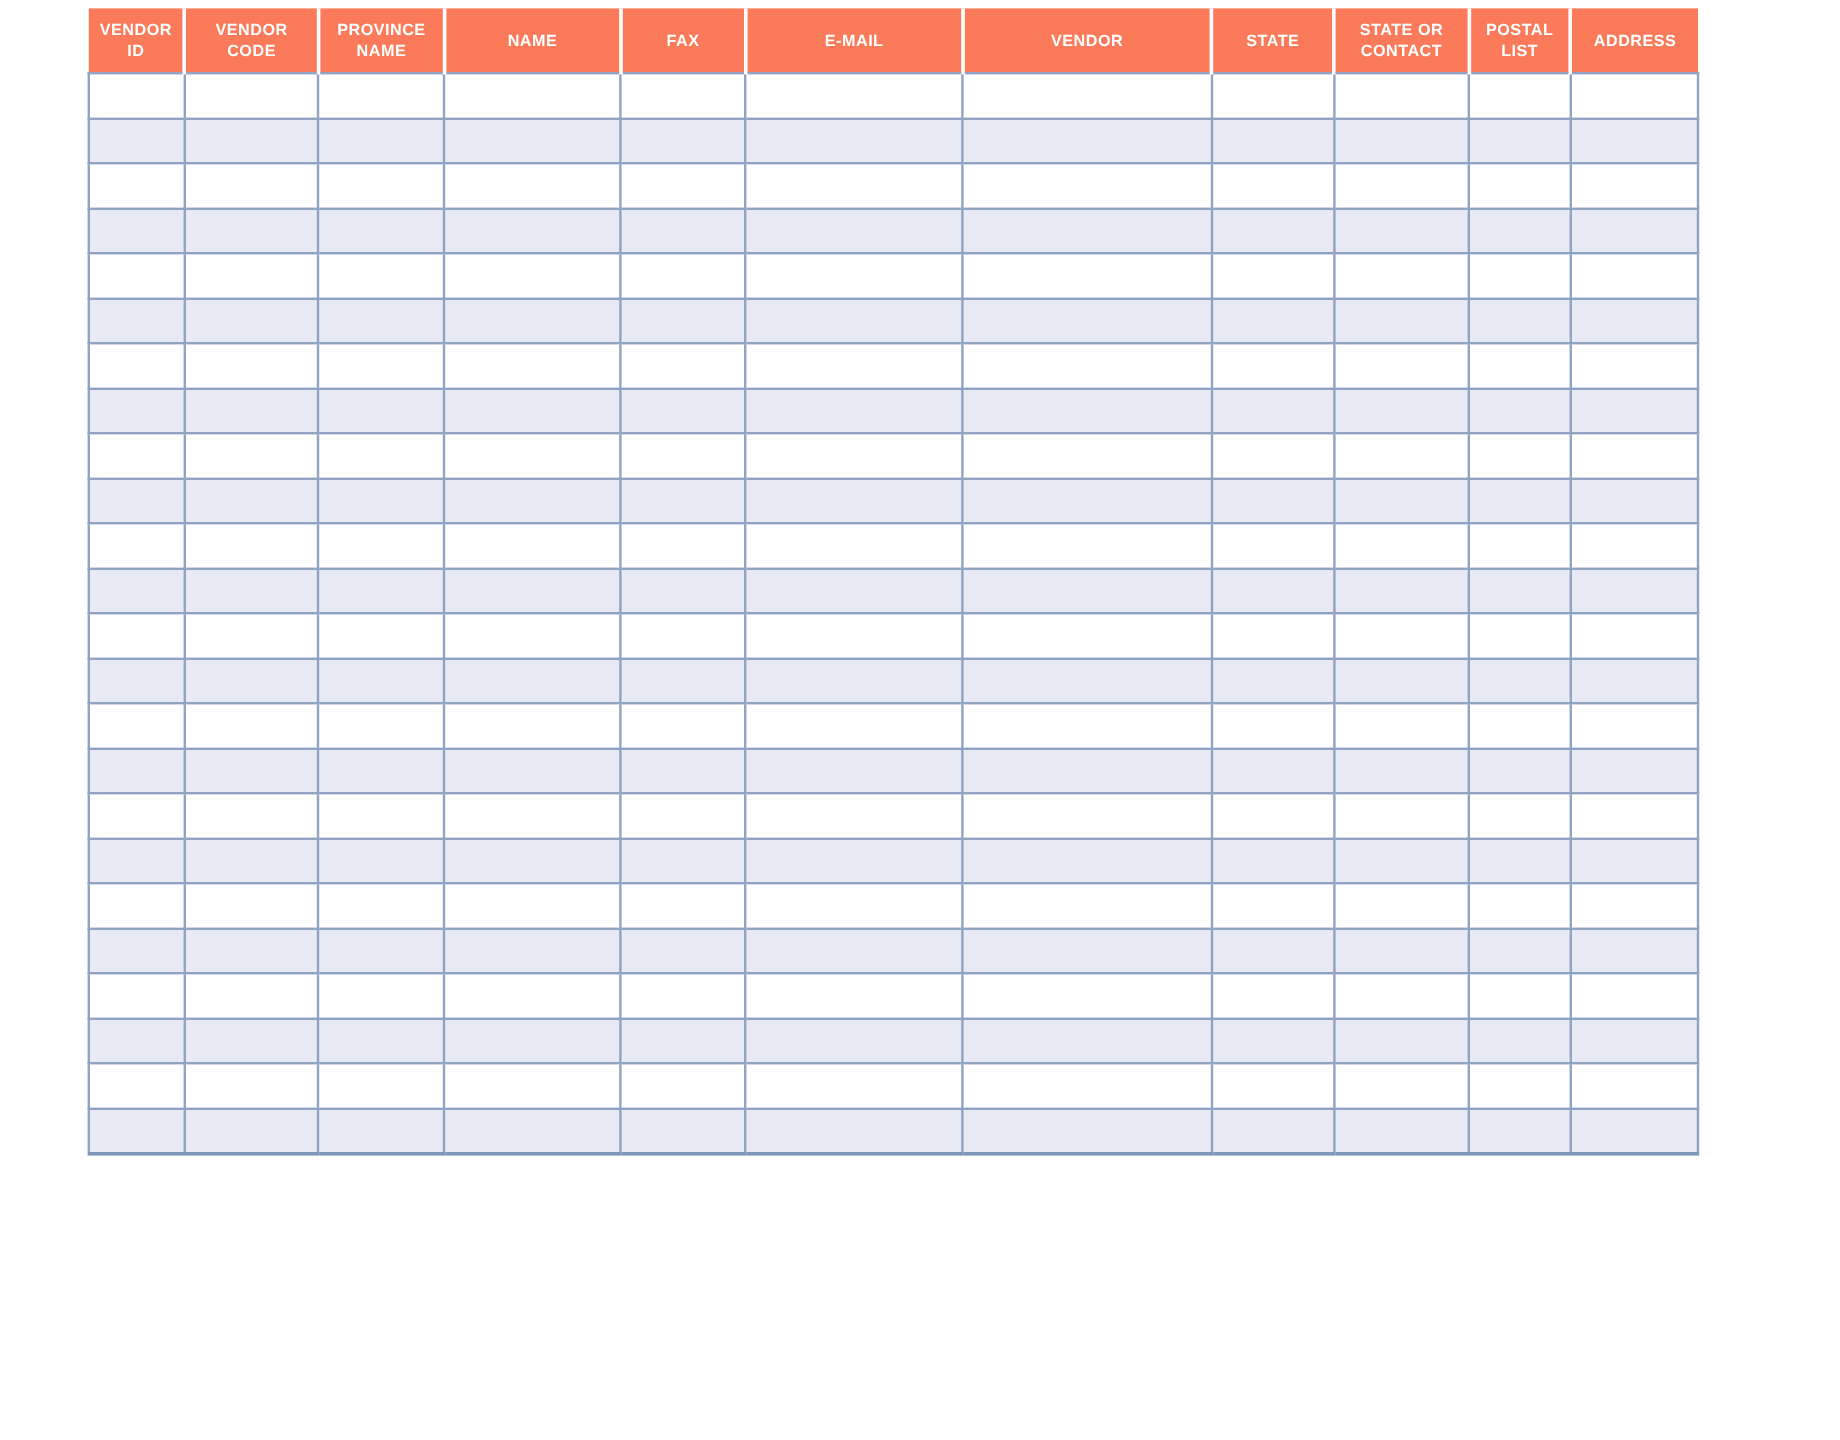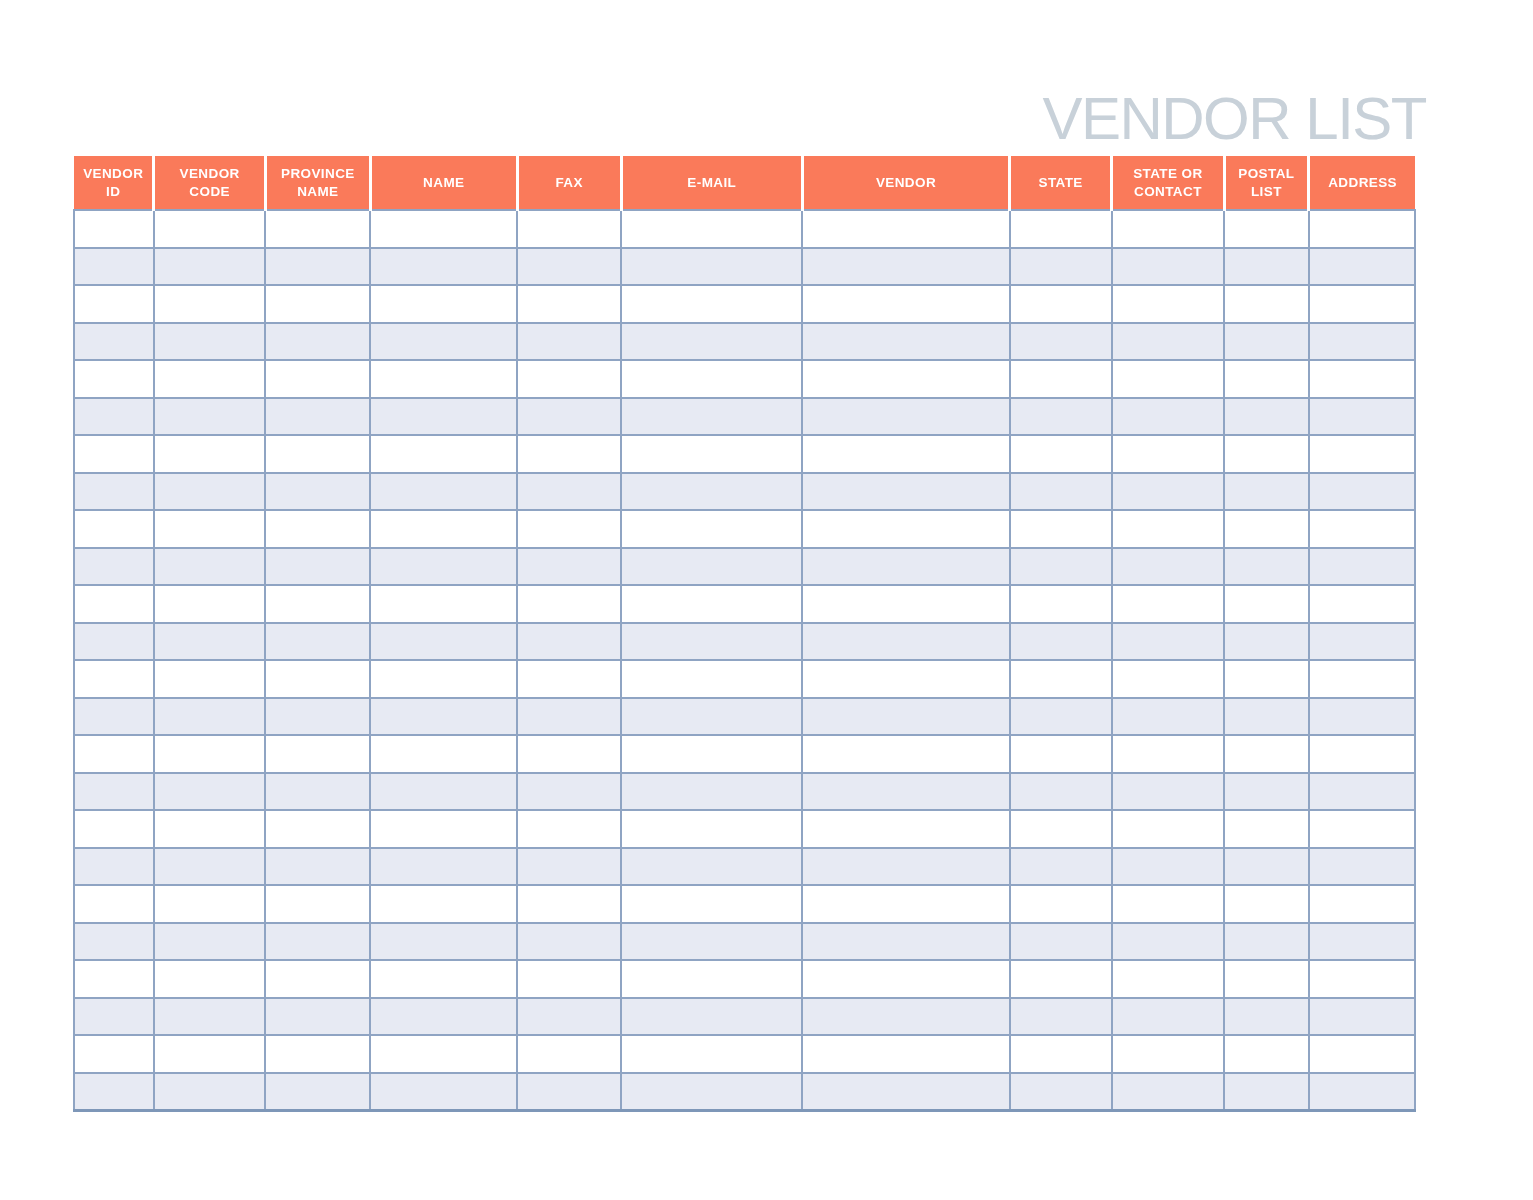--- a/index.html
+++ b/index.html
@@ -77,21 +77,20 @@
     background: var(--row-even-bg, #E7EAF3);
   }
   tbody tr:last-child td {
     border-bottom: 3px solid var(--outer-bottom-border, #7E97B8);
   }
 </style>
 </head>
 <body>
 
 <div class="page">
-  <h1 class="title">VENDOR LIST</h1>
 
   <table class="vendor-table">
     <colgroup id="colgroup">
         <col class="col-0">
         <col class="col-1">
         <col class="col-2">
         <col class="col-3">
         <col class="col-4">
         <col class="col-5">
         <col class="col-6">

